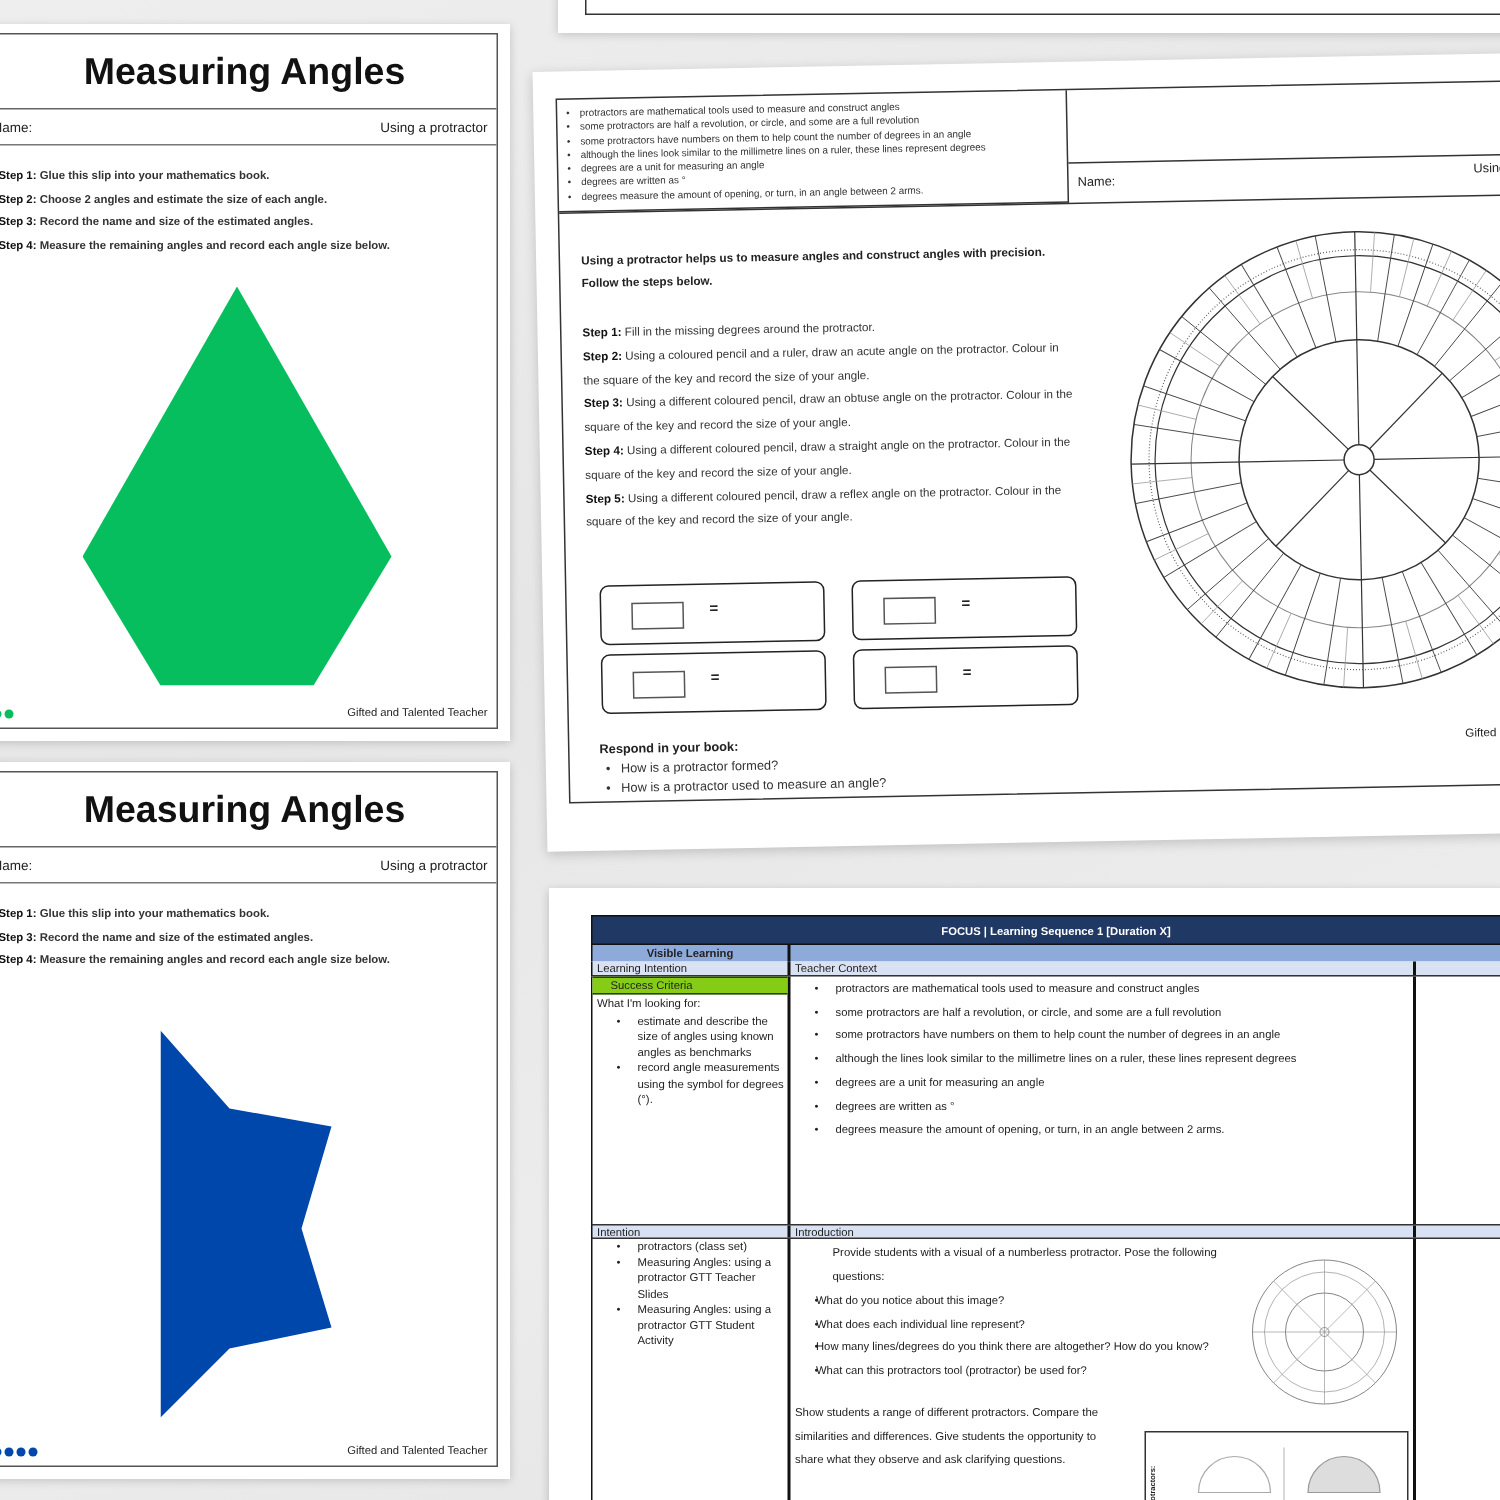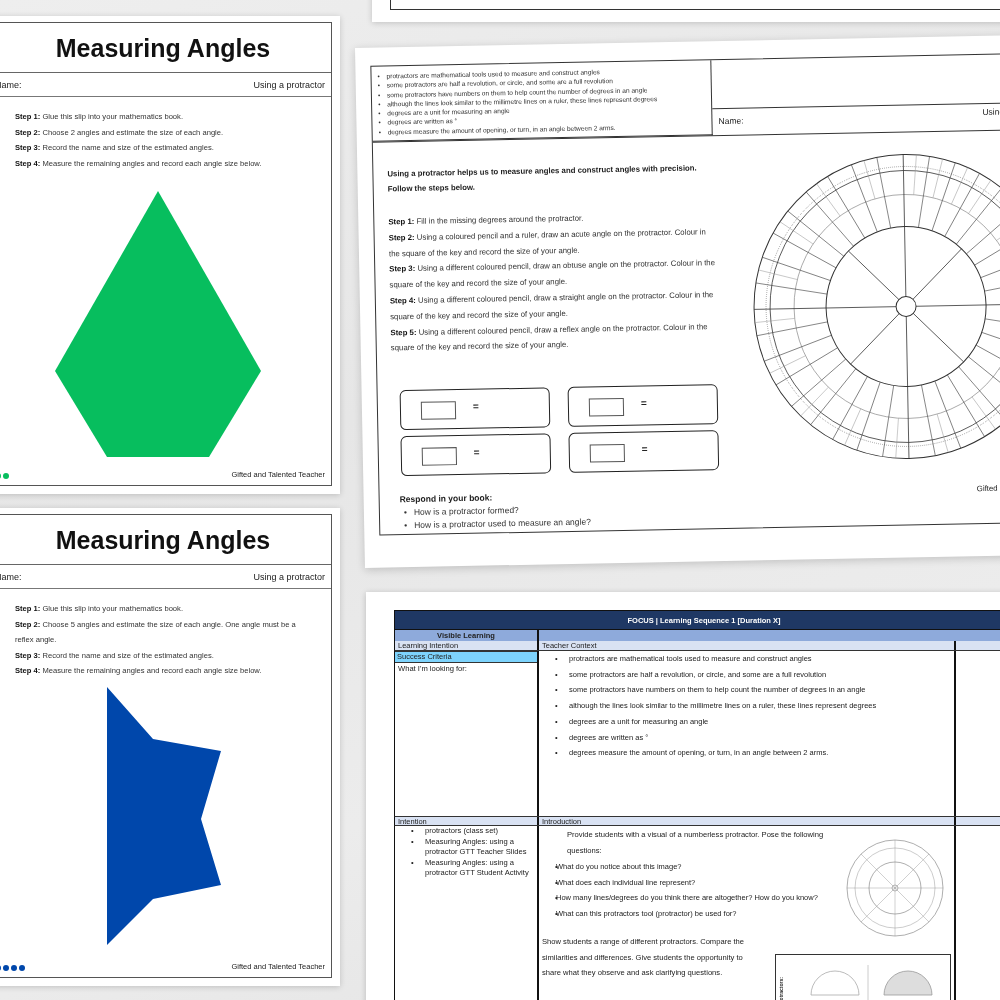--- a/index.html
+++ b/index.html
@@ -10,21 +10,21 @@
     color: #222;
   }
   .sheet { position: absolute; background: #fff; box-shadow: 0 1px 6px rgba(0,0,0,0.18); }
   .slip { border: 1px solid #555; position: absolute; background: #fff; }
   .slip-title { position: absolute; left: 0; right: 0; top: 0; height: 50px; border-bottom: 1px solid #666;
     text-align: center; font-size: 25px; font-weight: bold; line-height: 50px; color: #111; }
   .slip-namebar { position: absolute; left: 0; right: 0; top: 50px; height: 24px; border-bottom: 1px solid #777;
     font-size: 9px; line-height: 24px; }
   .slip-namebar .nm { position: absolute; left: 0; }
   .slip-namebar .sub { position: absolute; right: 6px; }
-  .steps { position: absolute; left: 20px; top: 86px; font-size: 7.6px; line-height: 15.5px; color: #333; }
+  .steps { position: absolute; left: 4px; top: 86px; font-size: 7.6px; line-height: 15.5px; color: #333; font-weight: bold; }
   .steps b { color: #111; }
   .slip-footer { position: absolute; right: 6px; bottom: 6px; font-size: 7.5px; color: #222; }
   .dots { position: absolute; left: 0; bottom: 6px; display: flex; gap: 2px; }
   .dot { width: 6px; height: 6px; border-radius: 50%; }
 
   
   .ws { position: absolute; left: 355px; top: 48px; width: 660px; height: 520px; transform: rotate(-1.1deg); transform-origin: 0 0; background:#fff; box-shadow: 0 2px 8px rgba(0,0,0,0.18);}
   .ws-frame { position: absolute; left: 15px; top: 18px; width: 660px; height: 470px; border: 1px solid #333; }
   .ws-facts { position: absolute; left: 0; top: 0; width: 340px; height: 75px; border-right: 1px solid #333; border-bottom: 1px solid #333; font-size: 6.6px; line-height: 9.3px; padding: 5px 0 0 6px; color:#333;}
   .ws-facts li { list-style: none; position: relative; padding-left: 9px; }
@@ -45,33 +45,33 @@
   .ws-respond li::before { content:"•"; position:absolute; left:4px; }
   .ws-footer { position:absolute; right: 18px; bottom: 30px; font-size:7.8px; }
   .protractor { position:absolute; left: 375px; top: 95px; }
 
   
   .lp { position: absolute; left: 366px; top: 592px; width: 640px; height: 420px; background: #fff; box-shadow: 0 1px 6px rgba(0,0,0,0.2); }
   .lp-inner { position:absolute; left: 28px; top: 18px; width: 620px; font-size: 8px; }
   .lp-head { height: 20px; background: #1f3864; color: #fff; text-align:center; font-weight:bold; font-size: 7.5px; line-height:20px; border:1px solid #111; }
   .lp-cols { display:flex; height: 11px; background:#8eaadb; font-weight:bold; font-size:7.5px; line-height:11px; border-left:1px solid #111;}
   .lp-cols div { text-align:center; border-right: 2px solid #111; }
-  .c1 { width: 144px; } .c2 { width: 417px; } .c3 { flex: 1; }
+  .c1 { width: 132px; } .c2 { width: 417px; } .c3 { flex: 1; }
   .lp-sub { display:flex; height: 10px; background:#d9e2f3; font-size: 7.5px; line-height:10px; border-bottom:1px solid #333; border-left:1px solid #111;}
   .lp-sub div { padding-left: 3px; border-right: 2px solid #111; }
   .lp-row { display:flex; border-left:1px solid #111; }
   .lp-row > div { border-right: 2px solid #111; }
   .cell-text { font-size: 7.6px; line-height: 10.5px; padding: 1px 3px; color:#222;}
   .tc-list li { list-style:none; position:relative; padding-left: 30px; line-height: 15.7px; font-size: 7.5px; color:#222;}
   .tc-list li::before { content:"•"; position:absolute; left: 16px; }
   .sc-list li { list-style:none; position:relative; padding-left: 30px; line-height: 10.5px; font-size:7.6px;}
   .sc-list li::before { content:"•"; position:absolute; left: 16px; }
   .intro-list li { list-style:none; position:relative; padding-left: 17px; line-height: 15.5px; font-size: 7.5px;}
   .intro-list li::before { content:"•"; position:absolute; left: 16px; }
-  .subhead { background:#7dd3fc; font-size:7.5px; line-height:10px; padding-left:2px; border-top:1px solid #333; border-bottom:1px solid #333;}
+  .subhead { background:#84cc16; font-size:7.5px; line-height:10px; padding-left:12px; border-top:1px solid #333; border-bottom:1px solid #333;}
 </style>
 </head>
 <body>
 
 <div class="sheet" style="left:372px; top:-10px; width:640px; height:32px;">
   <div style="position:absolute; left:18px; top:0; right:0; height:20px; border:1px solid #333; border-top:none;"></div>
 </div>
 
 <div class="sheet" style="left:-6px; top:16px; width:346px; height:478px;">
   <div class="slip" style="left:0; top:6px; width:338px; height:464px;">
@@ -99,21 +99,20 @@
 
 <div class="sheet" style="left:-6px; top:508px; width:346px; height:478px;">
   <div class="slip" style="left:0; top:6px; width:338px; height:464px;">
     <div class="slip-title">Measuring Angles</div>
     <div class="slip-namebar">
       <span class="nm">Name:</span>
       <span class="sub">Using a protractor</span>
     </div>
     <div class="steps" style="width:300px;">
       <div><b>Step 1:</b><span> Glue this slip into your mathematics book.</span></div>
-      <div><b>Step 2:</b><span> Choose 5 angles and estimate the size of each angle. One angle must be a reflex angle.</span></div>
       <div><b>Step 3:</b><span> Record the name and size of the estimated angles.</span></div>
       <div><b>Step 4:</b><span> Measure the remaining angles and record each angle size below.</span></div>
     </div>
     <svg style="position:absolute; left:112px; top:172px;" width="116" height="262">
       <polygon points="0,0 46,52 114,64 94,132 114,198 46,212 0,258" fill="#0047ab"></polygon>
     </svg>
     <div class="dots">
       <div class="dot" style="background:#0047ab"></div>
         <div class="dot" style="background:#0047ab"></div>
         <div class="dot" style="background:#0047ab"></div>
@@ -260,20 +259,24 @@
     </div>
     <div class="lp-sub">
       <div class="c1">Learning Intention</div>
       <div class="c2">Teacher Context</div>
       <div class="c3"></div>
     </div>
     <div class="lp-row" style="height:165px;">
       <div class="c1">
         <div class="subhead">Success Criteria</div>
         <div class="cell-text">What I'm looking for:</div>
+        <ul class="sc-list">
+          <li>estimate and describe the size of angles using known angles as benchmarks</li>
+          <li>record angle measurements using the symbol for degrees (°).</li>
+        </ul>
       </div>
       <div class="c2">
         <ul class="tc-list">
           <li>protractors are mathematical tools used to measure and construct angles</li>
           <li>some protractors are half a revolution, or circle, and some are a full revolution</li>
           <li>some protractors have numbers on them to help count the number of degrees in an angle</li>
           <li>although the lines look similar to the millimetre lines on a ruler, these lines represent degrees</li>
           <li>degrees are a unit for measuring an angle</li>
           <li>degrees are written as °</li>
           <li>degrees measure the amount of opening, or turn, in an angle between 2 arms.</li>

